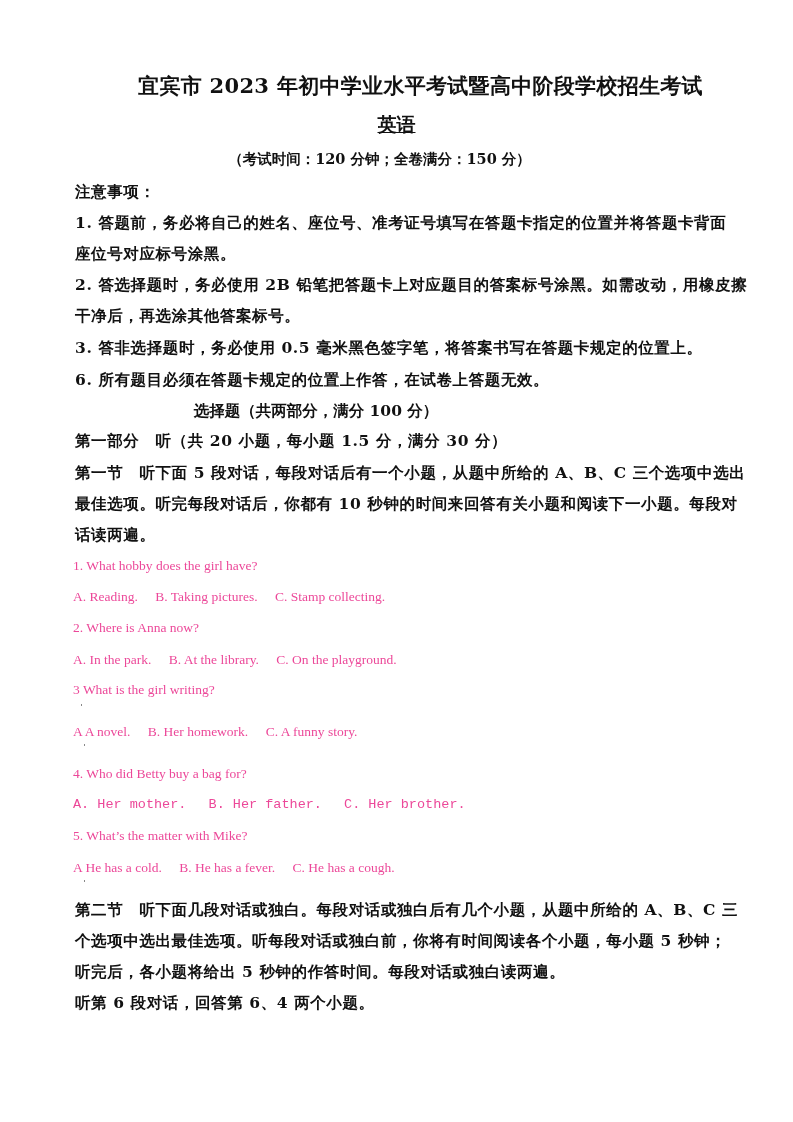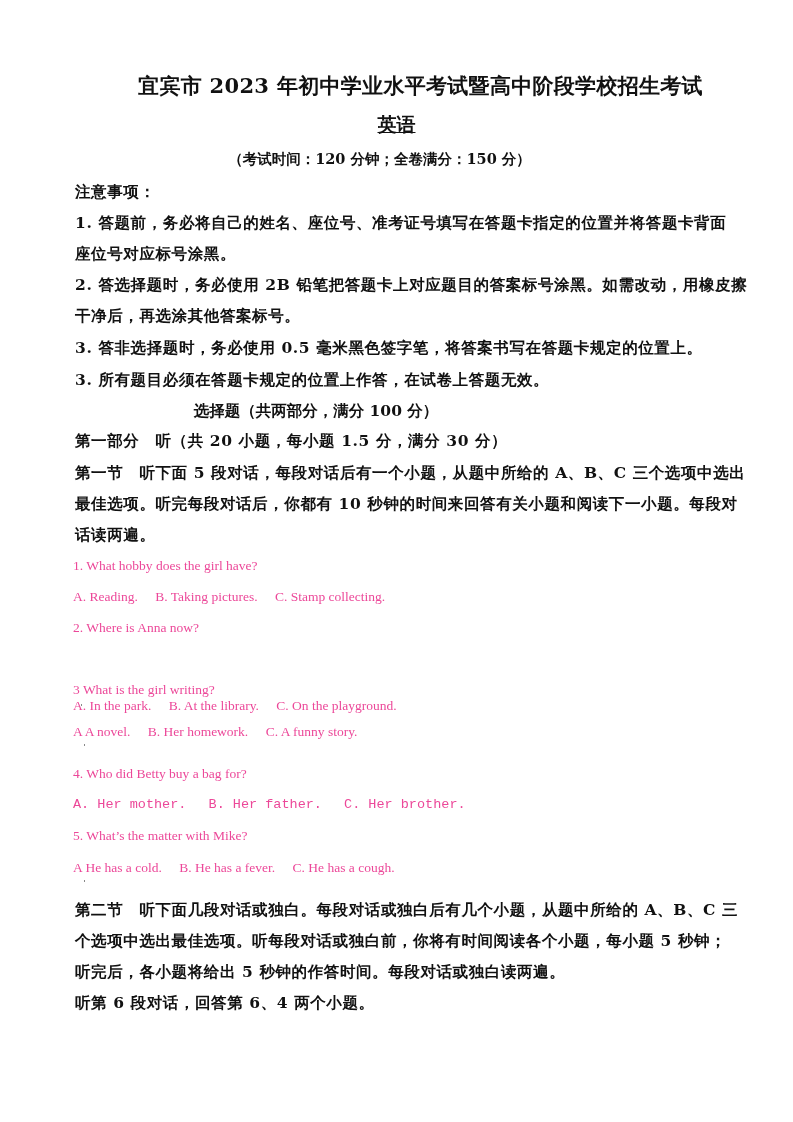--- a/index.html
+++ b/index.html
@@ -24,38 +24,38 @@
   <div class="line cjk title" style="top:72px;padding-left:24px;">宜宾市 2023 年初中学业水平考试暨高中阶段学校招生考试</div>
   <div class="line cjk subject" style="top:112px;text-decoration:underline;">英语</div>
   <div class="line cjk subnote" style="top:150px;">（考试时间：120 分钟；全卷满分：150 分）</div>
 
   <div class="line cjk body" style="top:182px;">注意事项：</div>
   <div class="line cjk body" style="top:213px;">1. 答题前，务必将自己的姓名、座位号、准考证号填写在答题卡指定的位置并将答题卡背面</div>
   <div class="line cjk body" style="top:244px;">座位号对应标号涂黑。</div>
   <div class="line cjk body" style="top:275px;">2. 答选择题时，务必使用 2B 铅笔把答题卡上对应题目的答案标号涂黑。如需改动，用橡皮擦</div>
   <div class="line cjk body" style="top:306px;">干净后，再选涂其他答案标号。</div>
   <div class="line cjk body" style="top:338px;">3. 答非选择题时，务必使用 0.5 毫米黑色签字笔，将答案书写在答题卡规定的位置上。</div>
-  <div class="line cjk body" style="top:370px;">3. 所有题目必须在答题卡规定的位置上作答，在试卷上答题无效。</div>
+  <div class="line cjk body" style="top:370px;">6. 所有题目必须在答题卡规定的位置上作答，在试卷上答题无效。</div>
 
   <div class="line cjk center" style="top:401px;">选择题（共两部分，满分 100 分）</div>
   <div class="line cjk body" style="top:431px;">第一部分　听（共 20 小题，每小题 1.5 分，满分 30 分）</div>
 
   <div class="line cjk body" style="top:463px;">第一节　听下面 5 段对话，每段对话后有一个小题，从题中所给的 A、B、C 三个选项中选出</div>
   <div class="line cjk body" style="top:494px;">最佳选项。听完每段对话后，你都有 10 秒钟的时间来回答有关小题和阅读下一小题。每段对</div>
   <div class="line cjk body" style="top:525px;">话读两遍。</div>
 
   <div class="line en" style="top:558px; left:73px;">1. What hobby does the girl have?</div>
   <div class="line en" style="top:589px; left:73px;">
     <span class="opt">A. Reading.</span>
     <span class="opt">B. Taking pictures.</span>
     <span class="opt">C. Stamp collecting.</span>
   </div>
 
   <div class="line en" style="top:620px; left:73px;">2. Where is Anna now?</div>
-  <div class="line en" style="top:652px; left:73px;margin-top:46px;">
+  <div class="line en" style="top:652px; left:73px;">
     <span class="opt">A. In the park.</span>
     <span class="opt">B. At the library.</span>
     <span class="opt">C. On the playground.</span>
   </div>
 
   <div class="line en" style="top:682px; left:73px;">3   What is the girl writing?</div>
   <div class="dot" style="top:704px; left:81px;"></div>
   <div class="line en" style="top:724px; left:73px;">
     <span class="opt">A   A novel.</span>
     <span class="opt">B. Her homework.</span>

